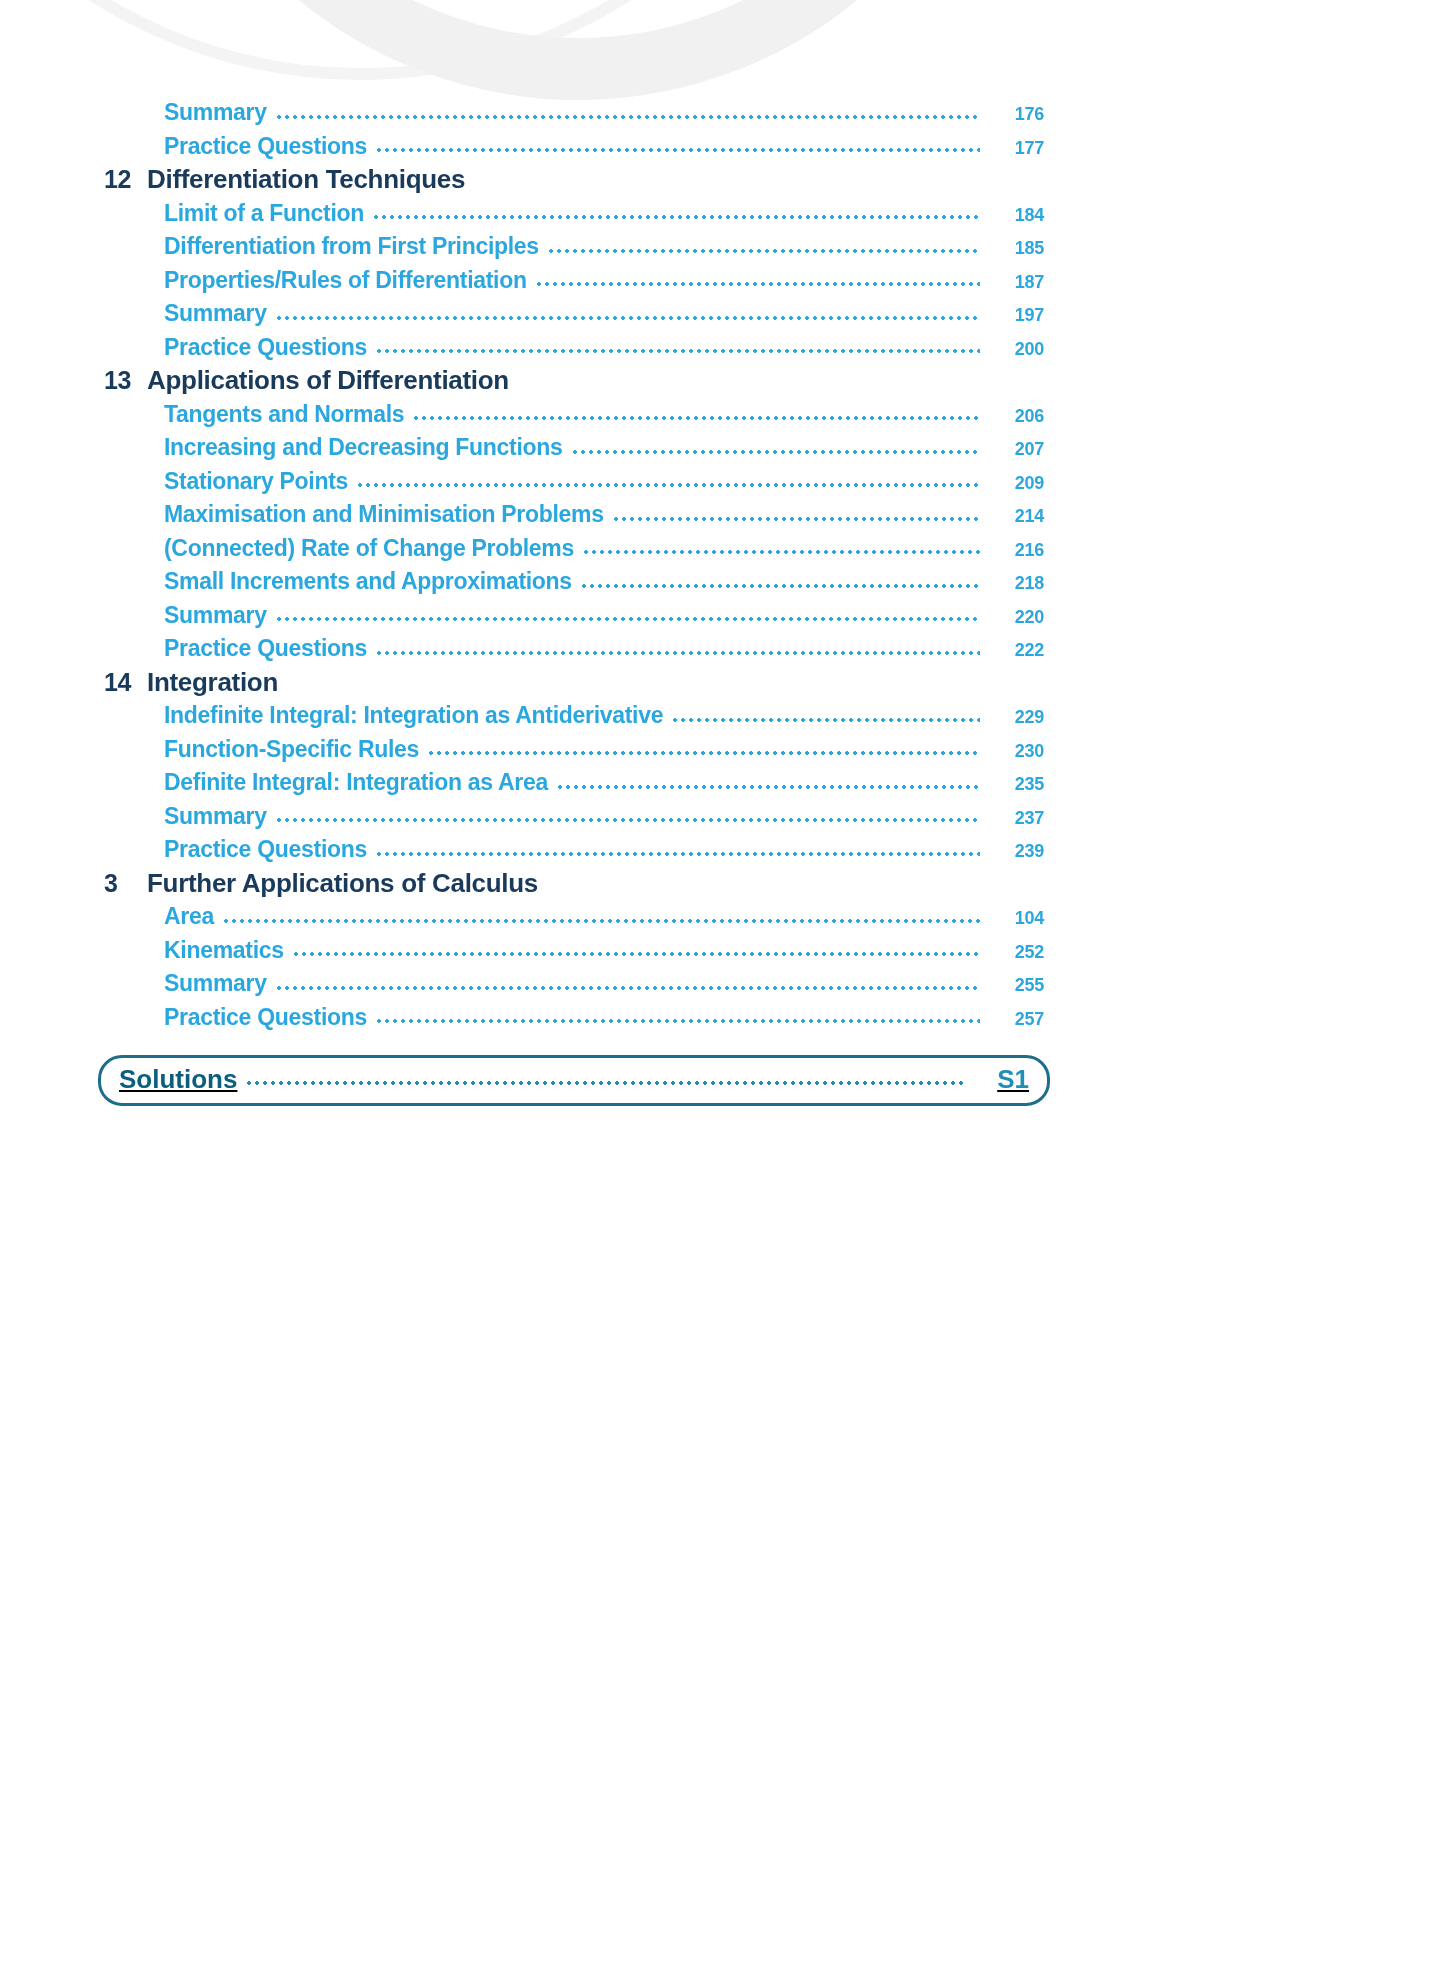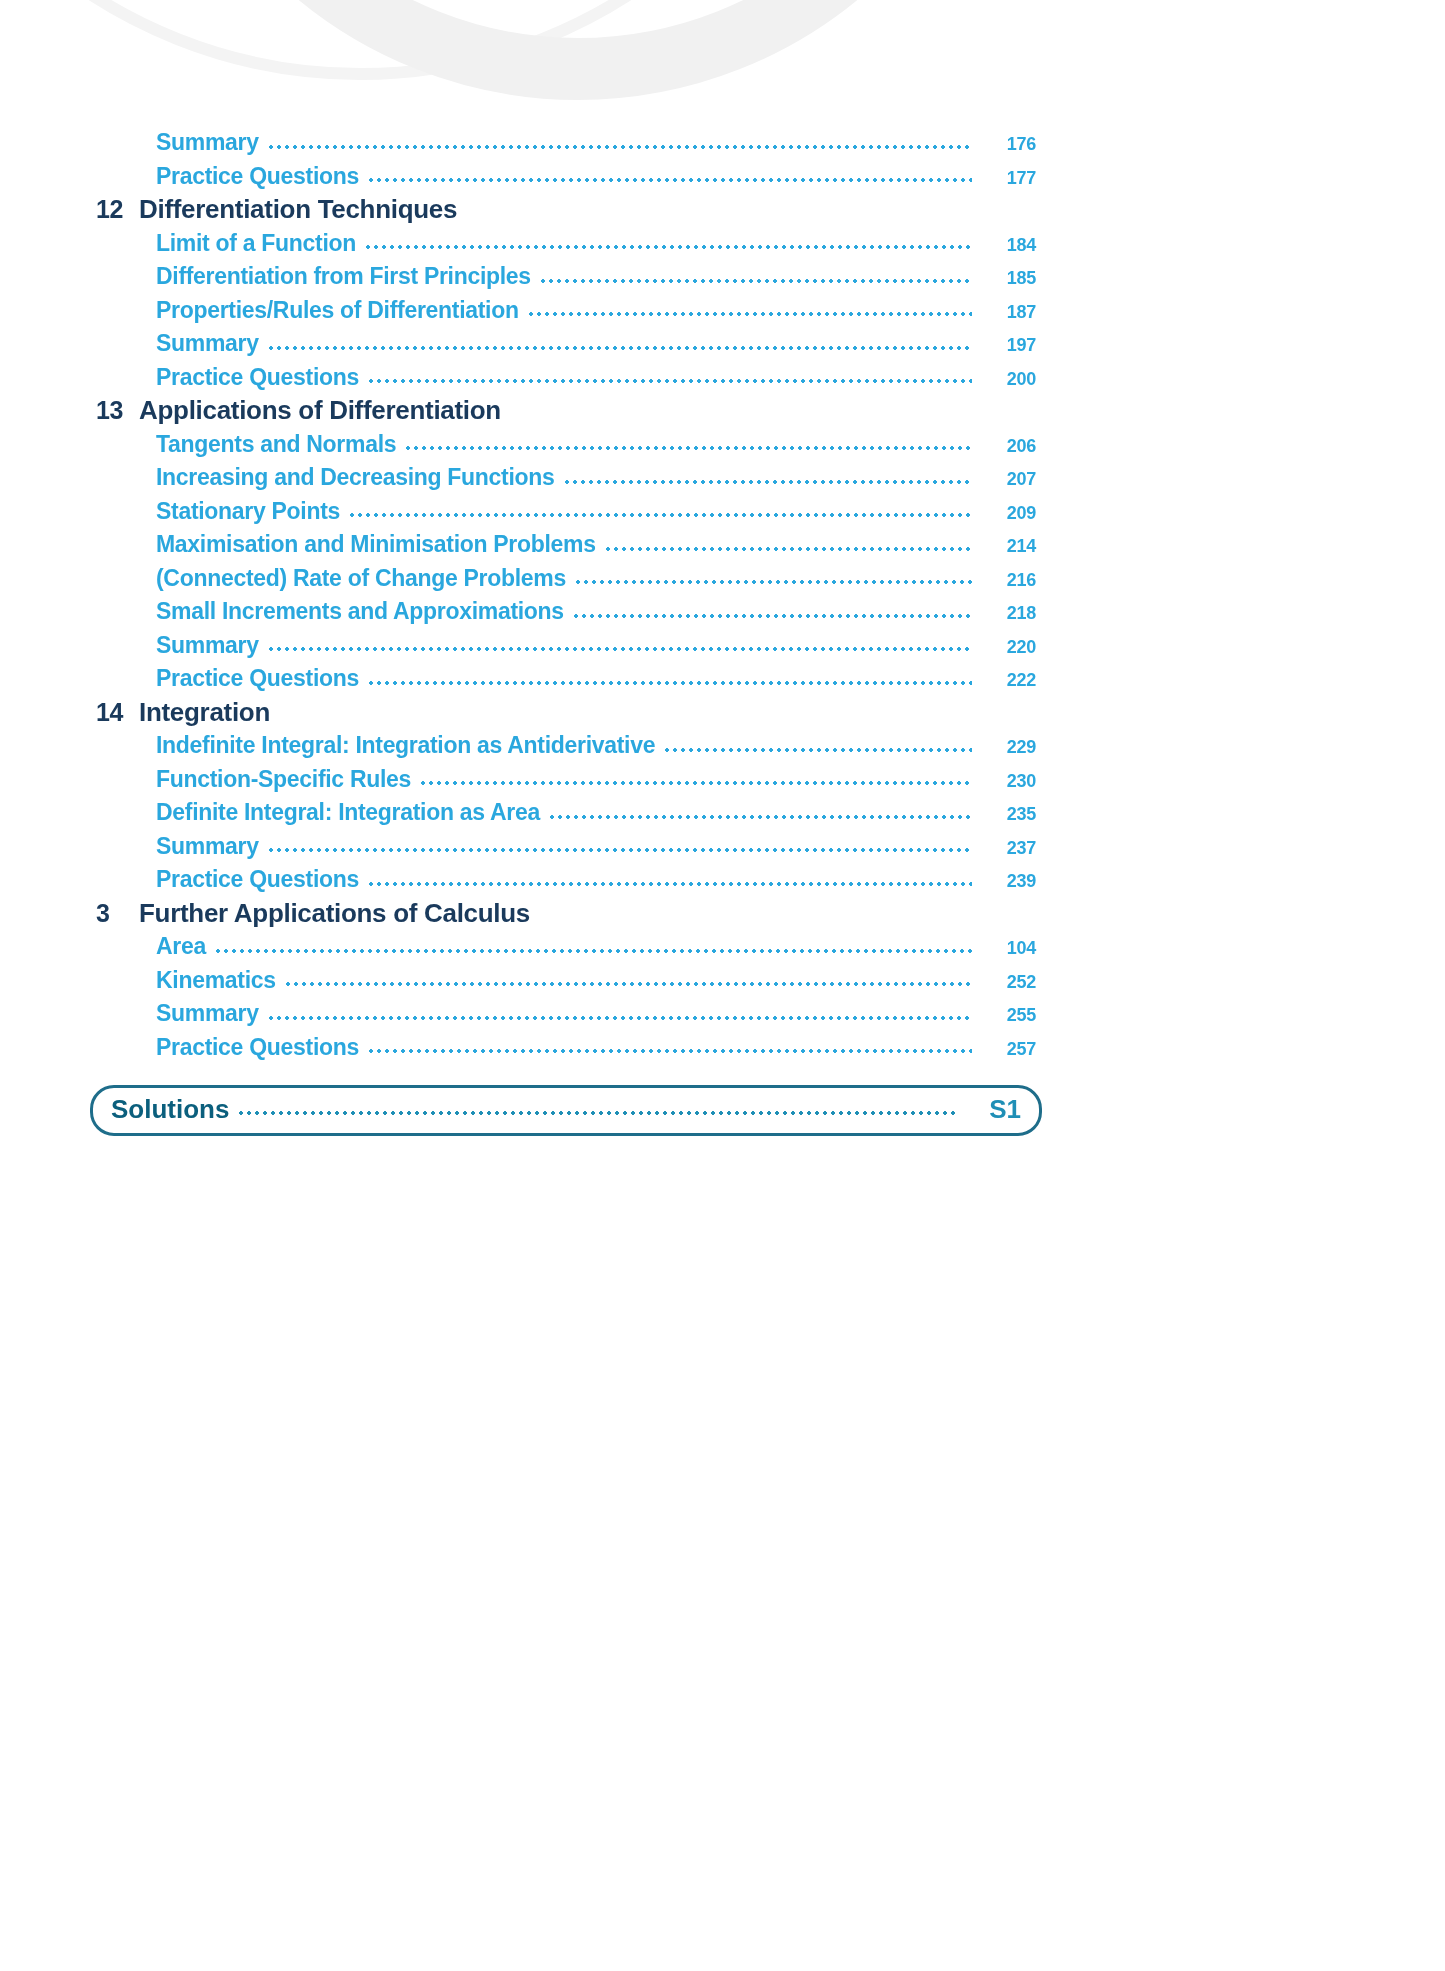--- a/index.html
+++ b/index.html
@@ -27,24 +27,23 @@
   }
   .deco-ring.faint {
     width: 1000px; height: 1000px;
     left: -140px; top: -920px;
     border: 12px solid #f4f4f4;
   }
 
   
   .toc-wrap {
     position: absolute;
-    left: 96px;
+    left: 104px;
     top: 96px;
     width: 940px;
-    margin-top: 30px;
   }
 
   .row {
     display: flex;
     align-items: baseline;
     height: 33.5px;
     line-height: 33.5px;
     letter-spacing: -0.3px;
   }
 
@@ -90,20 +89,21 @@
   
   .solutions-box {
     margin-top: 21px;
     margin-left: -6px;
     width: 952px;
     border: 3px solid var(--teal-border, #1e6d8a);
     border-radius: 24px;
     padding: 6px 18px 8px 18px;
     display: flex;
     align-items: baseline;
+    text-decoration: underline;
   }
   .solutions-box .label {
     color: var(--teal-dark, #0b5f7d);
     font-size: 26px;
     white-space: nowrap;
   }
   .solutions-box .dots {
     background-image: radial-gradient(circle, var(--teal-mid, #1f8fb6) 1.6px, transparent 1.9px);
     margin-bottom: 8px;
   }

